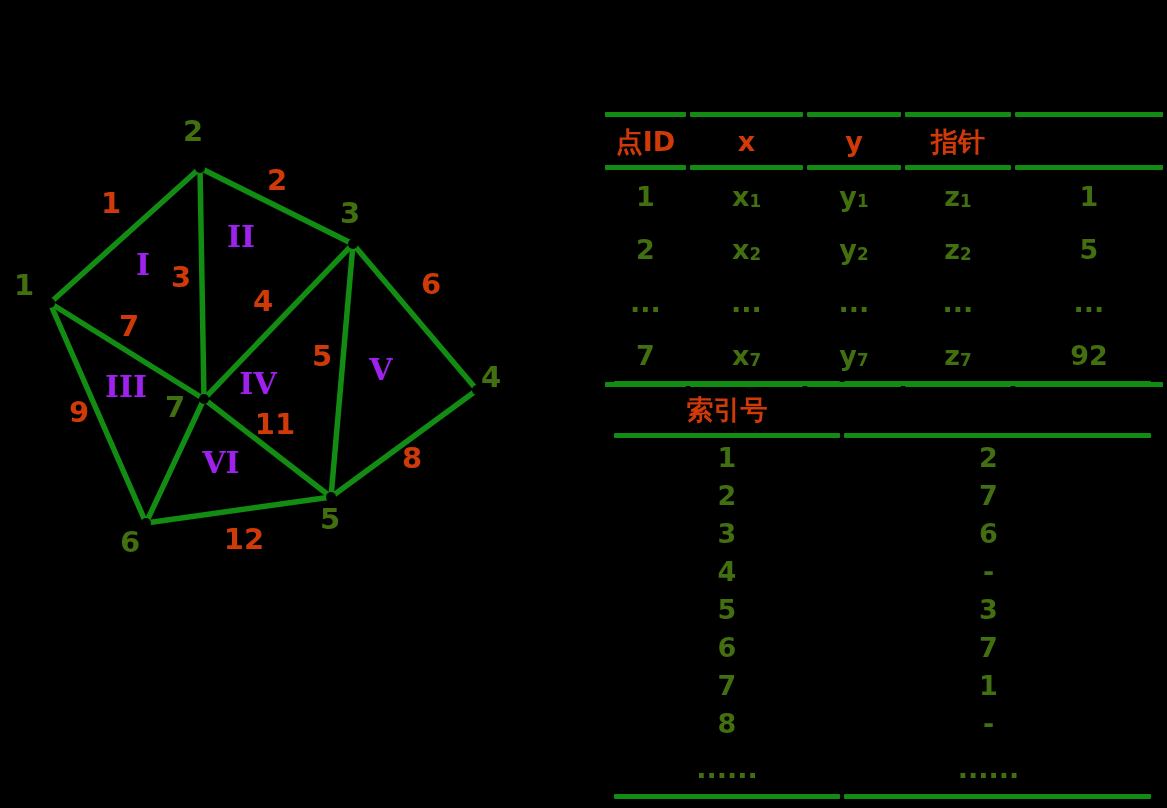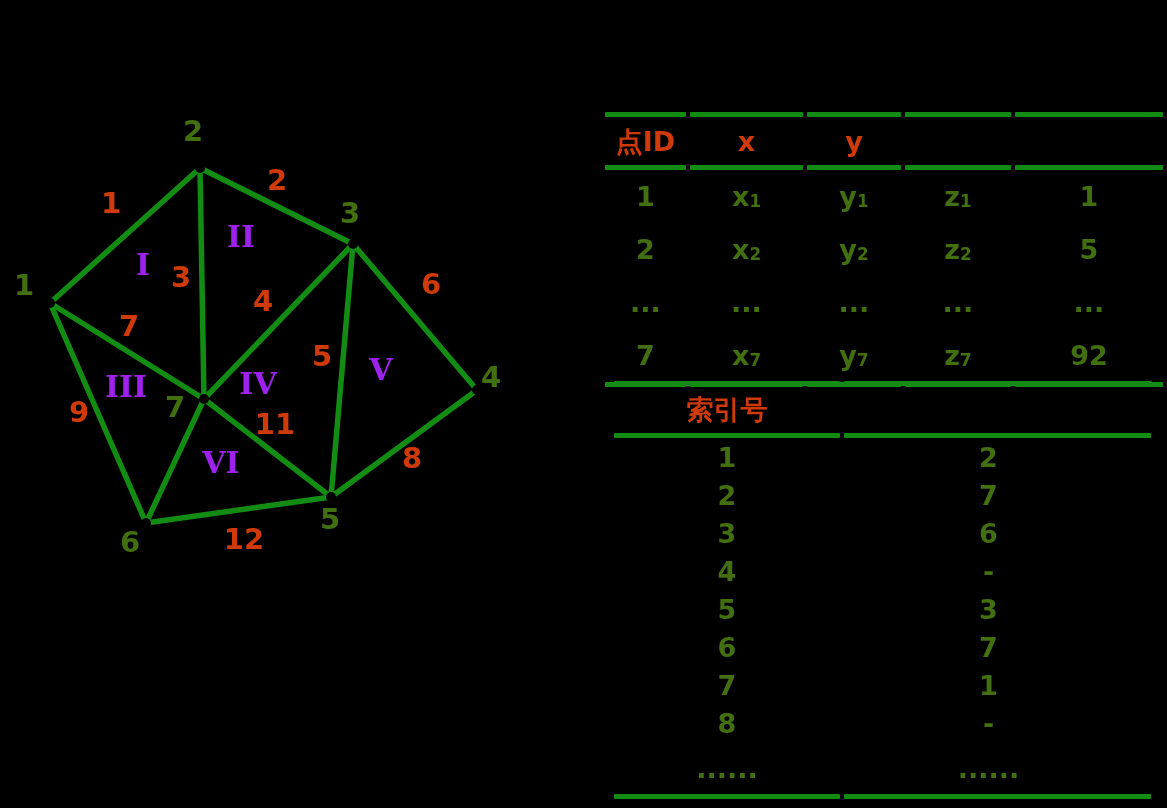--- a/index.html
+++ b/index.html
@@ -86,20 +86,21 @@
         <div class="bar"></div>
         <div class="bar"></div>
         <div class="bar"></div>
         <div class="bar"></div>
         <div class="bar"></div>
       </div>
     <div class="trow thead grid">
       <div class="cell red">点ID</div>
       <div class="cell red">x</div>
       <div class="cell red">y</div>
+      <div class="cell red">指针</div>
     </div>
     <div class="rule grid">
         <div class="bar"></div>
         <div class="bar"></div>
         <div class="bar"></div>
         <div class="bar"></div>
         <div class="bar"></div>
       </div>
     <div class="rows" id="t1-rows">
         <div class="trow grid">

